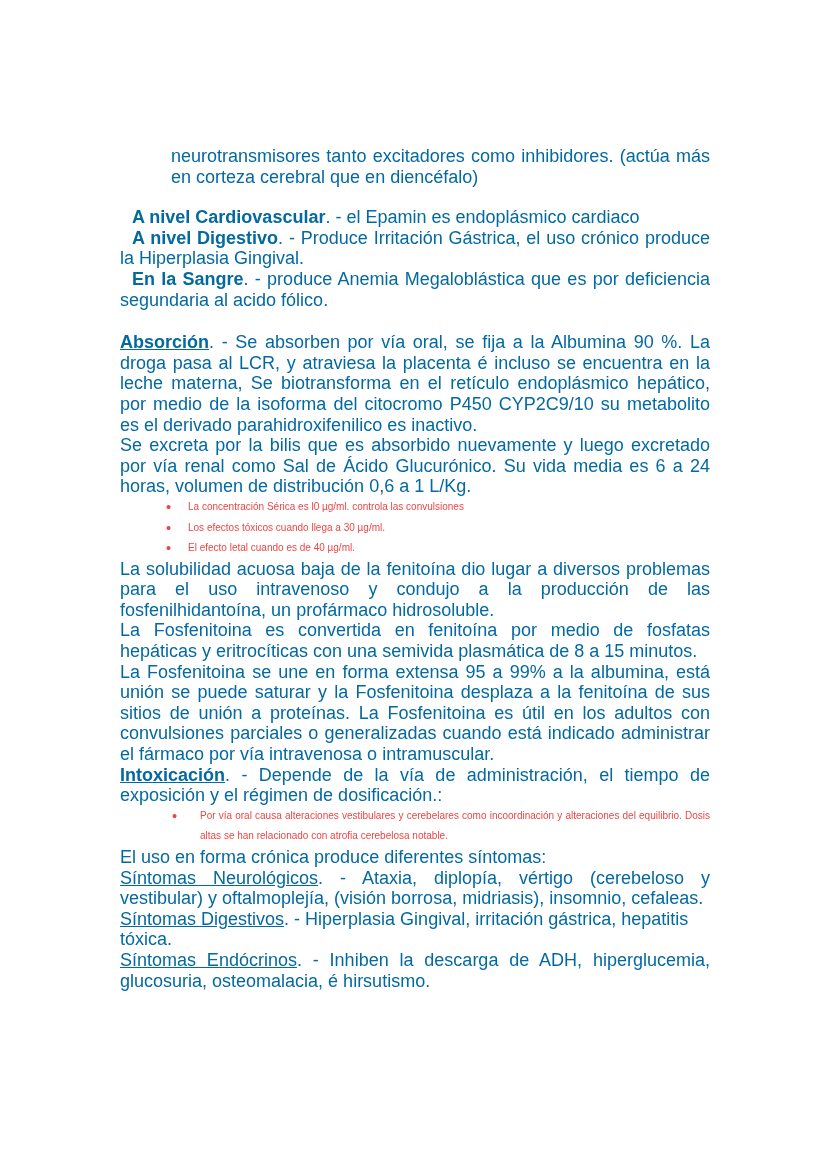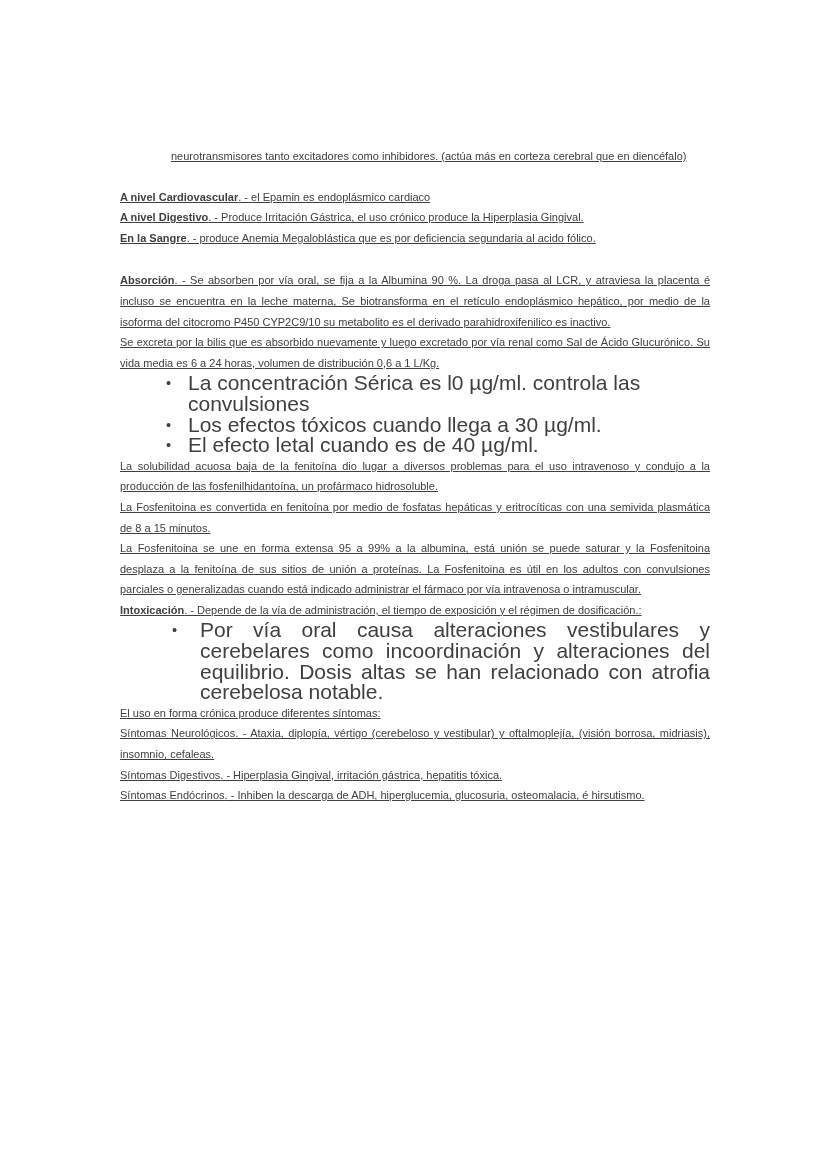--- a/index.html
+++ b/index.html
@@ -21,59 +21,59 @@
     box-sizing: border-box;
   }
   .content {
     position: absolute;
     left: 120px;
     top: 146px;
     width: 590px;
   }
   p {
     margin: 0;
-    font-size: 11px;
+    font-size: 18px;
     line-height: 20.6px;
     text-align: justify;
     text-justify: inter-word;
-    color: #404040;
-    text-decoration: underline;
+    color: #0369a1;
   }
   p.flow {
     text-align: justify;
   }
   p.plain {
     text-align: left;
   }
   .indent-block {
     padding-left: 51px;
     text-align: justify;
   }
   .gap-md { height: 20px; }
   .gap-lg { height: 22px; }
   b, .bold {
     font-weight: bold;
+    margin-left: 12px;
   }
   .hd-bold-u {
     font-weight: bold;
     text-decoration: underline;
   }
   .hd-u {
     text-decoration: underline;
   }
   ul {
     margin: 0;
     padding: 0;
     list-style: none;
   }
   li {
     position: relative;
-    font-size: 21px;
+    font-size: 10px;
     line-height: 20.6px;
-    color: #404040;
+    color: #ef4444;
   }
   ul.bullets-a {
     padding-left: 46px;
   }
   ul.bullets-a li {
     padding-left: 22px;
     text-align: left;
   }
   ul.bullets-b {
     padding-left: 52px;

